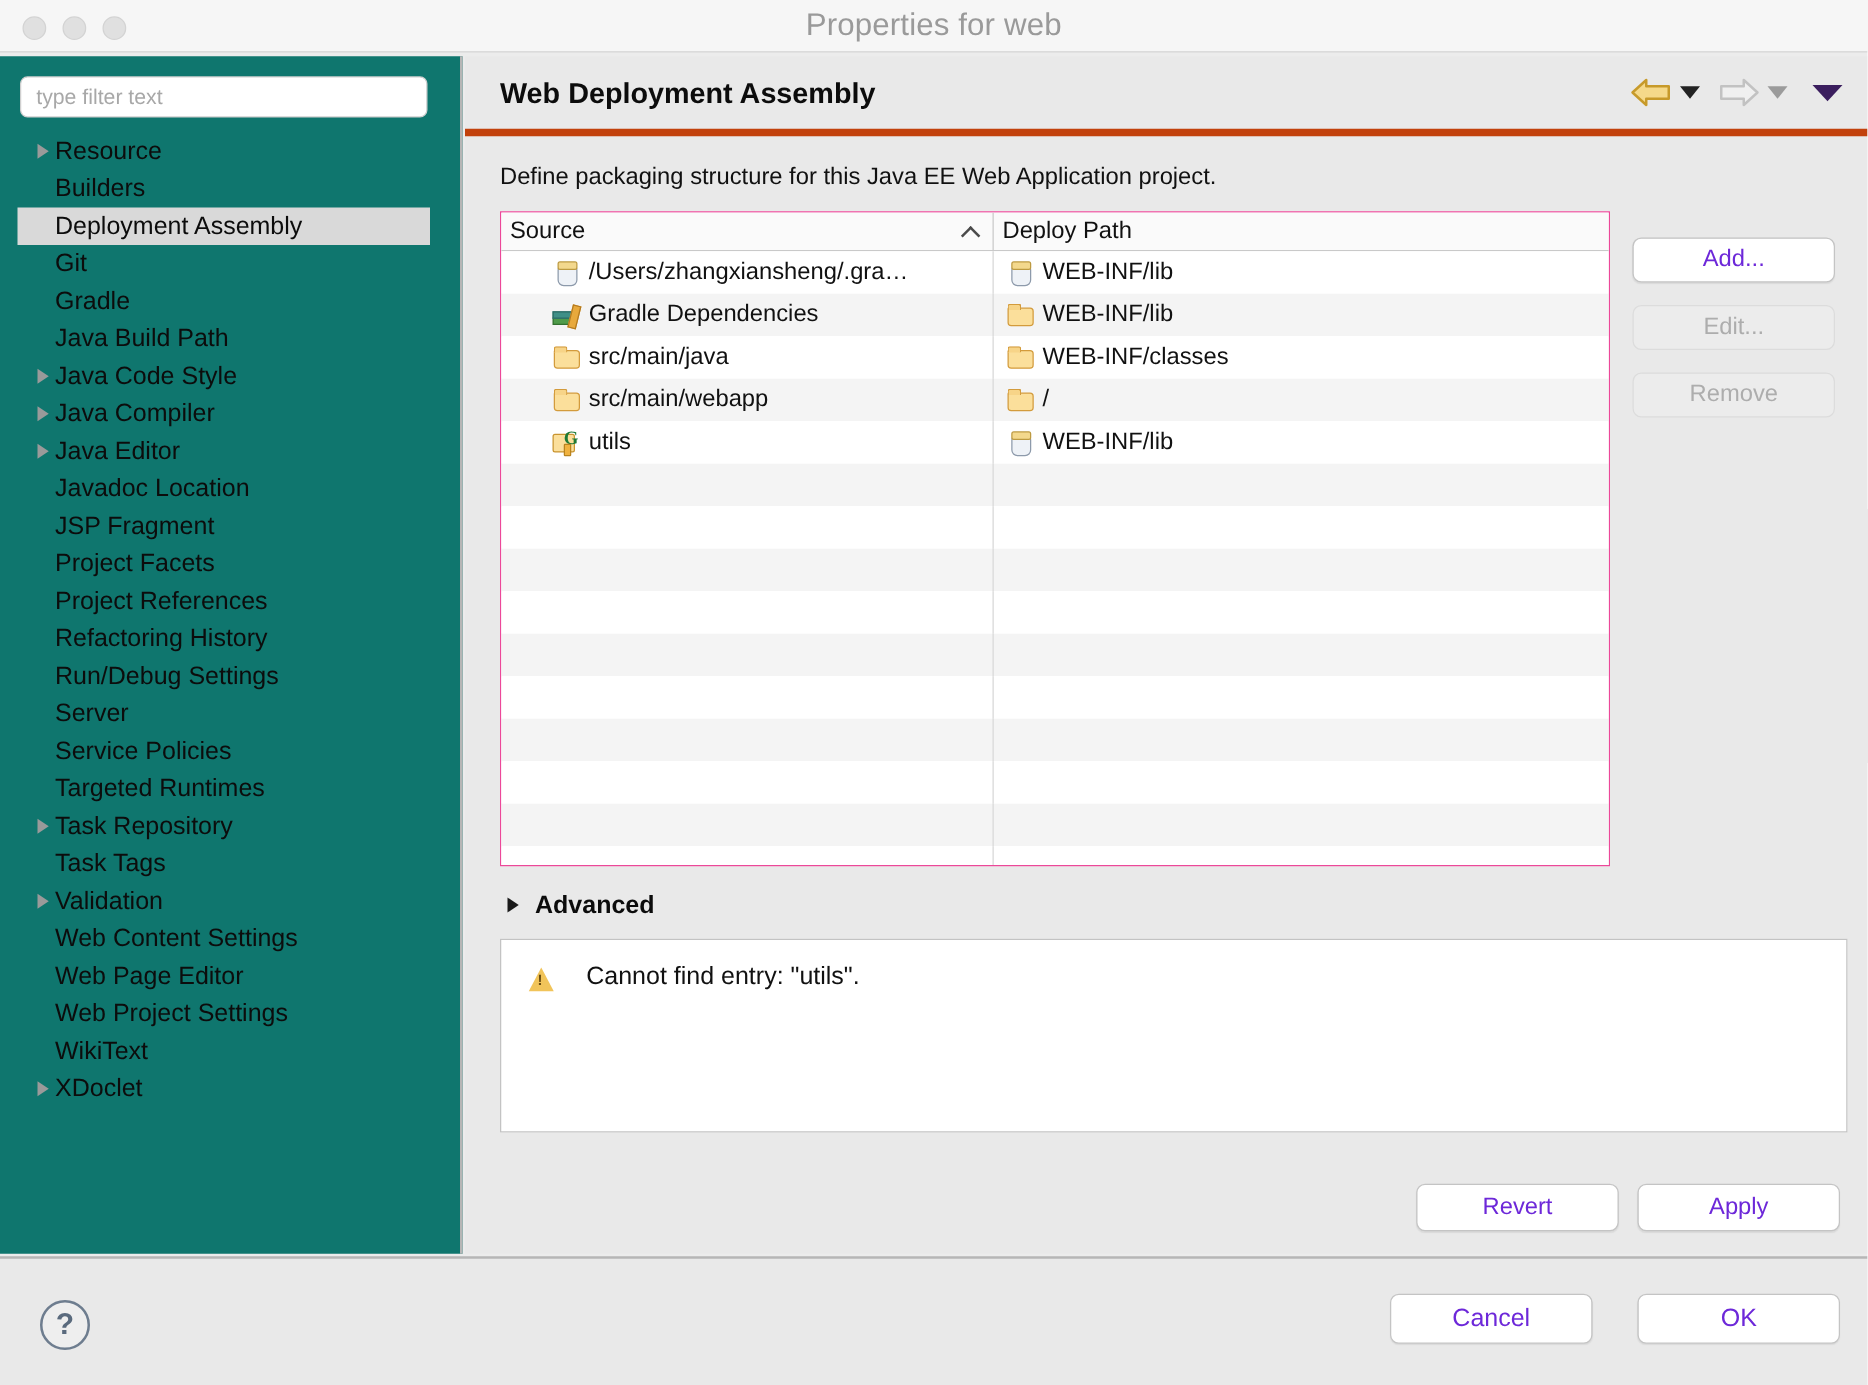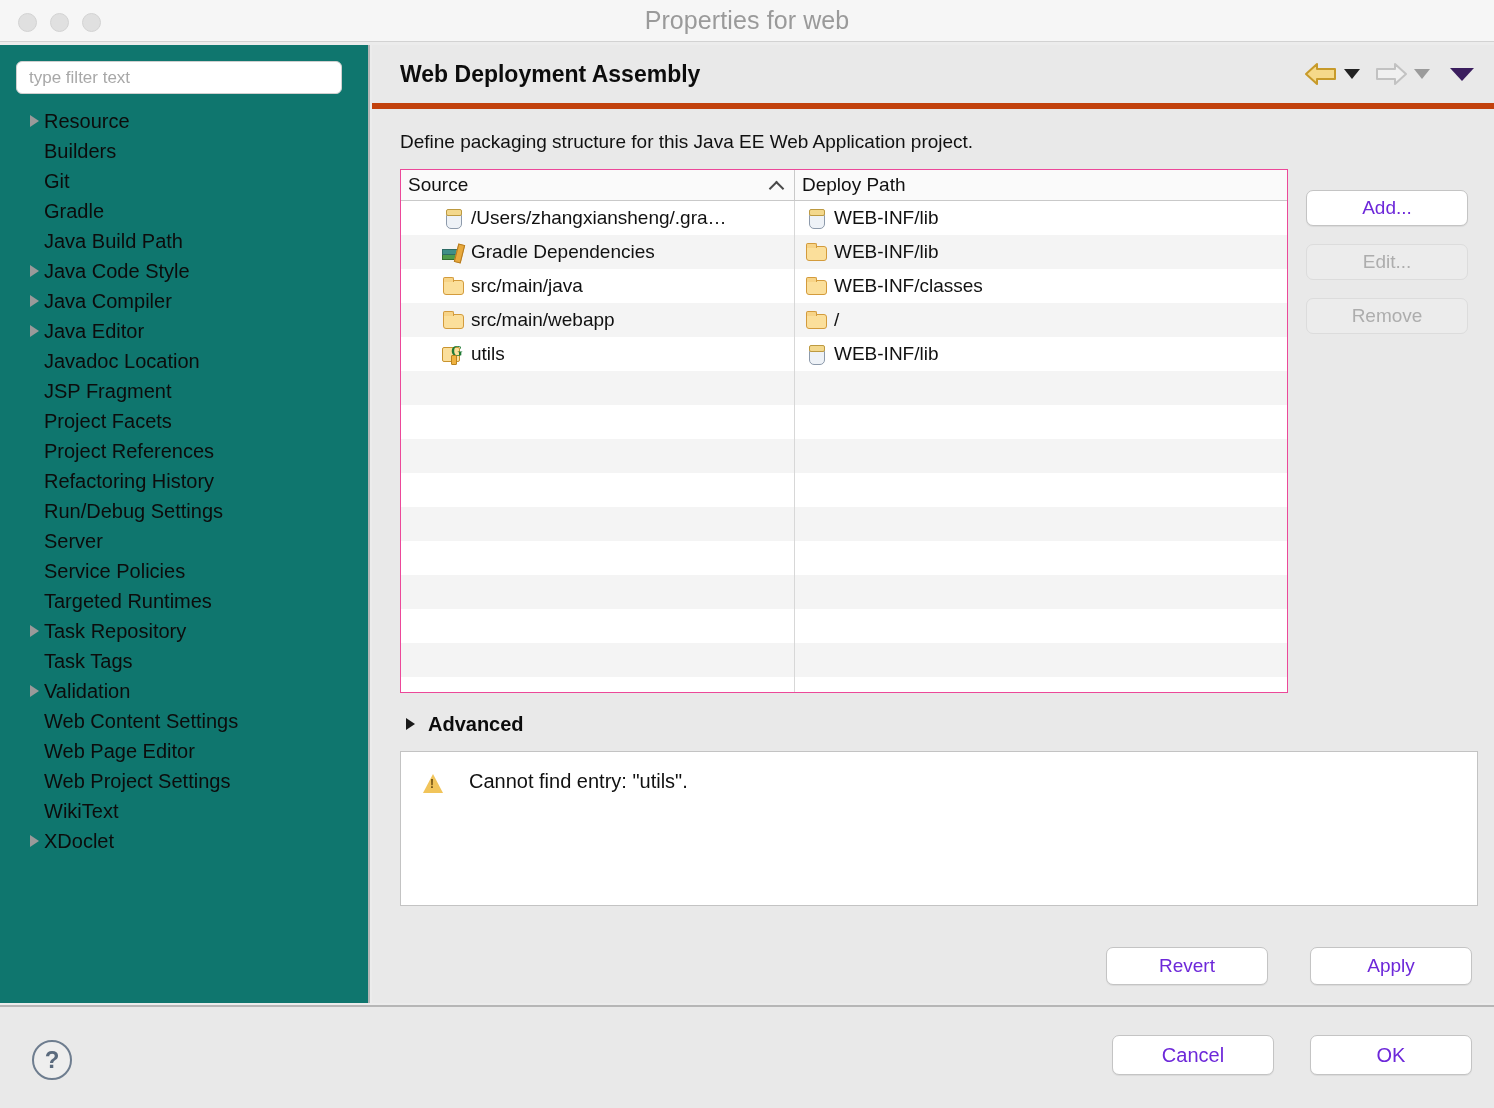--- a/index.html
+++ b/index.html
@@ -202,21 +202,21 @@
   }
   .warn-ico::after {
     content:"!"; position:absolute; left:9px; top:6px;
     font-size:12px; font-weight:bold; color:#6b4d10; line-height:1;
   }
   .msg-text { font-size:20px; color:#111; margin-left:24px; margin-top:-2px; }
 
   
   .ra-row {
     position:absolute; right: 22px; bottom: 18px;
-    display:flex; gap: 42px;
+    display:flex; gap: 15px;
   }
   .btn.wide { width: 162px; height: 38px; }
 
   
   .footer {
     position:absolute; left:0; top:1005px; width:1494px; height:103px;
     background:#e9e9e9; border-top:2px solid #b6b6b6;
   }
   .help-btn {
     position:absolute; left:32px; top:33px;
@@ -248,20 +248,23 @@
     <div class="filter-wrap">
       <input class="filter-input" type="text" placeholder="type filter text" style="">
     </div>
     <div class="tree" id="tree">
         <div class="tree-item">
           <span class="arrow"></span>
           <span>Resource</span>
         </div>
         <div class="tree-item">
           <span>Builders</span>
+        </div>
+        <div class="tree-item selected">
+          <span>Deployment Assembly</span>
         </div>
         <div class="tree-item">
           <span>Git</span>
         </div>
         <div class="tree-item">
           <span>Gradle</span>
         </div>
         <div class="tree-item">
           <span>Java Build Path</span>
         </div>

